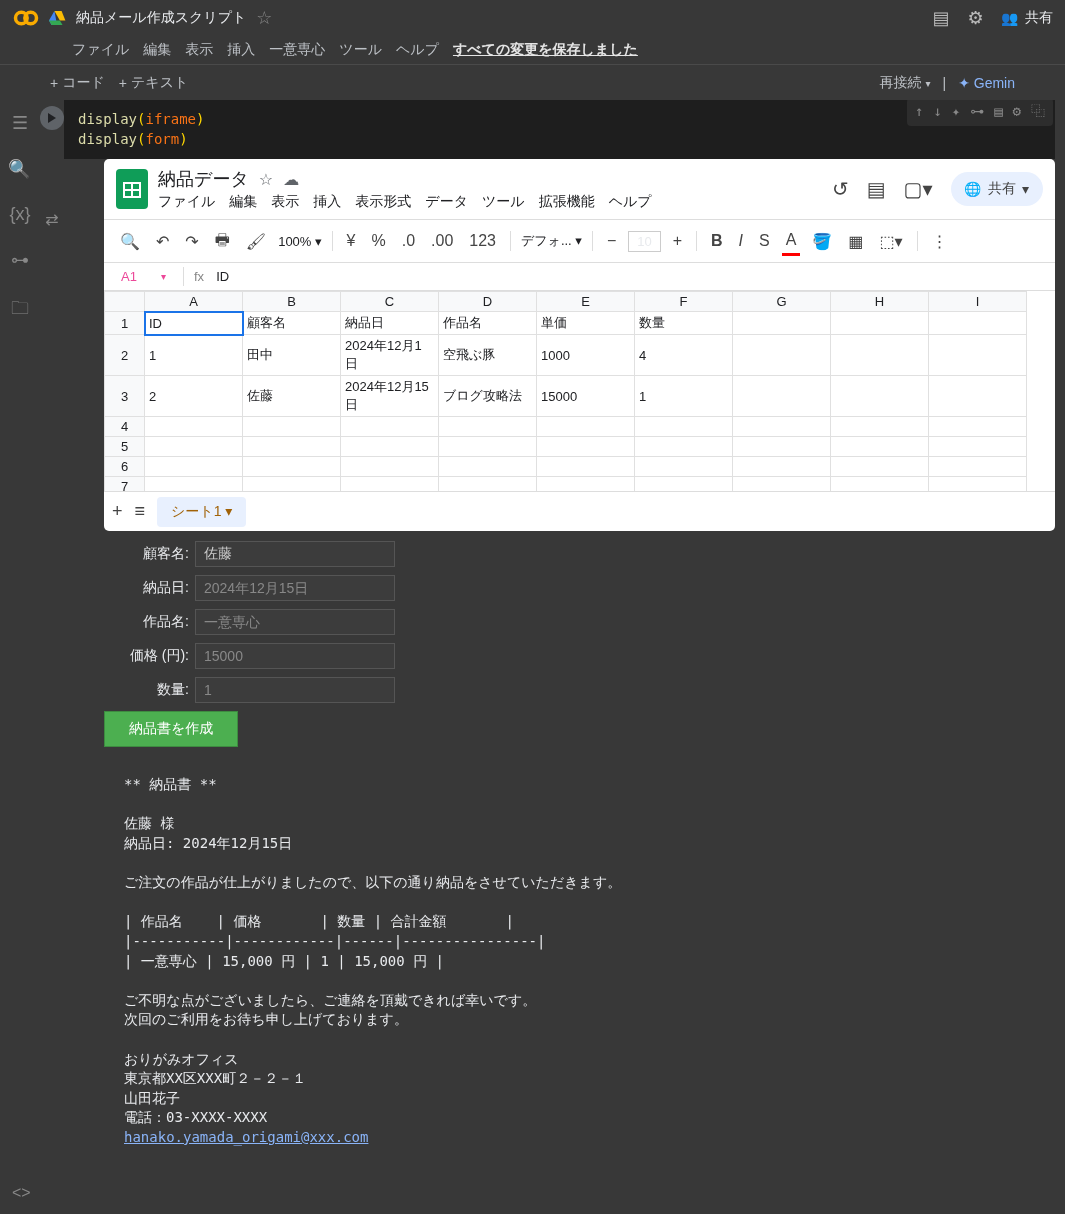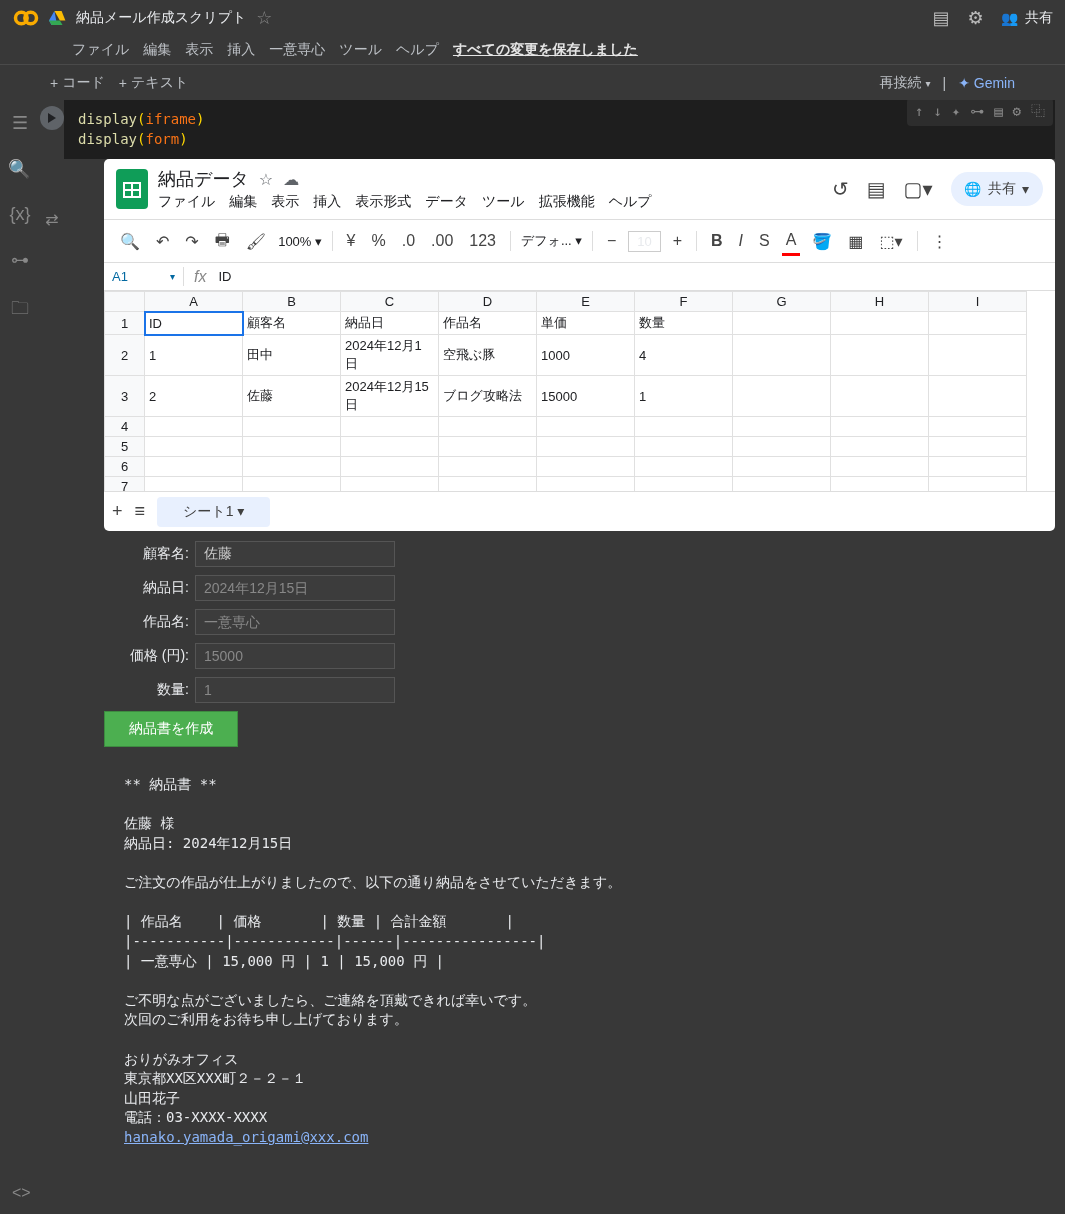--- a/index.html
+++ b/index.html
@@ -52,35 +52,35 @@
 .sheets-menu-item { cursor: pointer; }
 .sheets-header-right { display: flex; align-items: center; gap: 18px; margin-left: auto; }
 .sheets-header-icon { color: #444; font-size: 20px; cursor: pointer; }
 .sheets-share-btn { background: #e8f0fe; color: #444; padding: 8px 14px; border-radius: 24px; font-size: 14px; display: flex; align-items: center; gap: 6px; cursor: pointer; }
 .sheets-toolbar { display: flex; align-items: center; padding: 4px 12px; gap: 8px; border-top: 1px solid #ddd; border-bottom: 1px solid #ddd; height: 44px; }
 .tb-icon { color: #444; font-size: 16px; cursor: pointer; padding: 4px; }
 .tb-sep { width: 1px; height: 20px; background: #ddd; margin: 0 2px; }
 .tb-zoom { font-size: 13px; color: #202124; cursor: pointer; }
 .tb-fontsize { border: 1px solid #ccc; padding: 2px 8px; font-size: 13px; }
 .namebox-row { display: flex; align-items: center; border-bottom: 1px solid #ddd; height: 28px; }
-.namebox { width: 80px; padding: 2px 8px; font-size: 13px; color: #0369a1; border-right: 1px solid #ddd; display: flex; align-items: center; justify-content: space-between; }
-.fx { padding: 2px 10px; color: #888; font-style: italic; font-size: 16px; text-align: center; }
+.namebox { width: 80px; padding: 2px 17px; font-size: 13px; color: #ec4899; border-right: 1px solid #ddd; display: flex; align-items: center; justify-content: space-between; }
+.fx { padding: 2px 10px; color: #888; font-size: 13px; text-align: center; }
 .fx-val { padding: 2px; color: #202124; font-size: 13px; }
 .grid-wrap { overflow: auto; height: 200px; }
 table.grid { border-collapse: collapse; font-size: 13px; color: #202124; table-layout: fixed; }
 table.grid th, table.grid td { border: 1px solid #e0e0e0; padding: 2px 4px; height: 20px; }
 table.grid th { background: #f8f9fa; font-weight: normal; text-align: center; }
 table.grid td.rowhead { background: #f8f9fa; text-align: center; width: 40px; }
 table.grid td.selcell { outline: 2px solid #1a73e8; outline-offset: -1px; }
 table.grid td.num { text-align: left; }
 .col-a { width: 98px; } .col-b { width: 98px; } .col-c { width: 98px; } .col-d { width: 98px; }
 .col-e { width: 98px; } .col-f { width: 98px; } .col-g { width: 98px; } .col-h { width: 98px; } .col-i { width: 98px; }
 .sheets-tabs { display: flex; align-items: center; padding: 4px 8px; gap: 12px; border-top: 1px solid #ddd; height: 40px; }
 .sheets-tab-btn { color: #444; font-size: 18px; cursor: pointer; }
-.sheets-tab-active { background: #e8f0fe; color: #404040; padding: 6px 26px; border-radius: 4px; font-size: 14px; cursor: pointer; }
+.sheets-tab-active { background: #e8f0fe; color: #a16207; padding: 6px 14px; border-radius: 4px; font-size: 14px; cursor: pointer; }
 .form-area { padding: 0 0 10px 0; }
 .form-row { display: flex; align-items: center; margin-bottom: 8px; }
 .form-label { width: 85px; text-align: right; color: #e8eaed; font-size: 14px; margin-right: 6px; }
 .form-input { width: 200px; padding: 4px 8px; background: #3c3c3c; border: 1px solid #555; color: #ccc; font-size: 14px; }
 .form-input::placeholder { color: #888; }
 .submit-row { display: flex; }
 .submit-btn { background: #4caf50; color: #fff; padding: 8px 24px; border: 1px solid #3d8b40; font-size: 14px; cursor: pointer; }
 .invoice-text { font-family: "Consolas", monospace; font-size: 14px; color: #e8eaed; line-height: 1.4; white-space: pre; padding: 18px 10px 0 20px; }
 .invoice-text a { color: #8ab4f8; text-decoration: underline; }
 .footer-icon { position: fixed; bottom: 12px; left: 12px; color: #888; font-size: 16px; }

